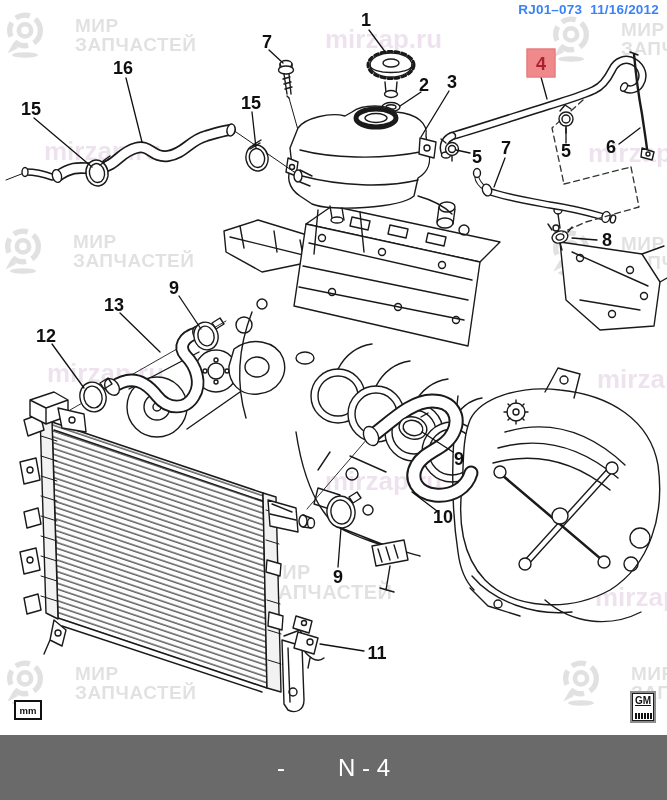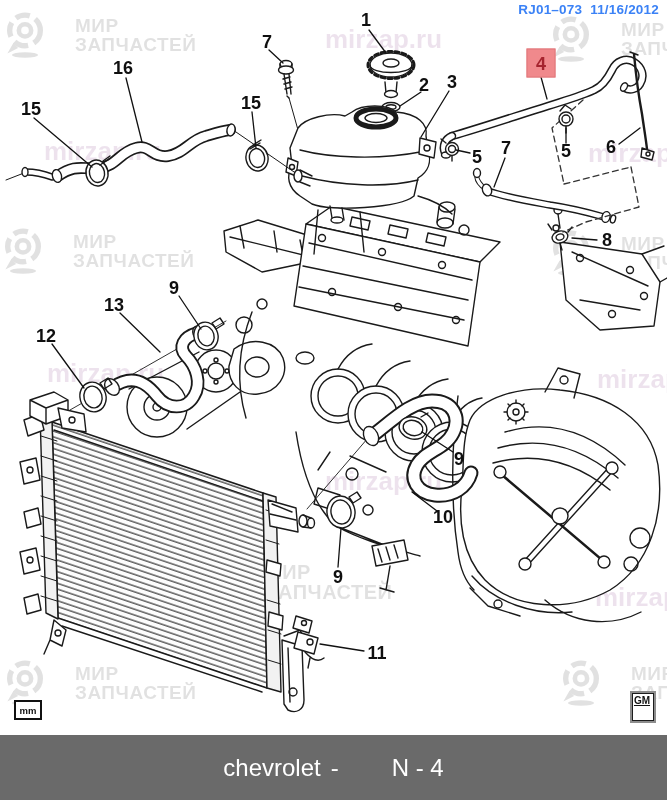--- a/index.html
+++ b/index.html
@@ -25,21 +25,21 @@
   .callout.hl{width:27px;height:27px;display:flex;align-items:center;justify-content:center;
               background:#f0898c;border:1px solid #e0777b;color:#a6242e;}
   
   .mm-box{position:absolute;left:14px;top:700px;width:24px;height:16px;border:2px solid #111;
           display:flex;align-items:center;justify-content:center;
           font:700 9.5px "Liberation Sans",sans-serif;color:#111;background:#fff;z-index:25;text-align:right;}
   
   .gm{position:absolute;left:630px;top:691px;width:26px;height:32px;background:#8d8d8d;
       padding:2px;box-sizing:border-box;z-index:25;}
   .gm-inner{background:#fff;border:1px solid #1c1c1c;height:100%;box-sizing:border-box;
-            display:flex;flex-direction:row;}
+            display:flex;flex-direction:column;}
   .gm-label{flex:1;text-align:center;font:700 10px "Liberation Sans",sans-serif;
             text-decoration:underline;color:#111;line-height:14px;}
   .gm-bar{height:6px;margin:0 1px 1px 1px;background:#111;
           background-image:repeating-linear-gradient(90deg,#fff 0 1px,#111 1px 3px);}
   
   .footer{position:absolute;left:0;top:735px;width:667px;height:65px;background:#6a6a6a;
           display:flex;align-items:center;justify-content:center;z-index:20;
           font:400 24px "Liberation Sans",sans-serif;color:#fff;}
   .footer span{margin:0 5px;}
   .footer .sheet{margin-left:48px;}
@@ -460,21 +460,20 @@
   <div class="mm-box">mm</div>
 
   <div class="gm">
     <div class="gm-inner">
       <div class="gm-label">GM</div>
       <div class="gm-bar"></div>
     </div>
   </div>
 
   <div class="footer">
-    <span>chevrolet</span>
     <span>-</span>
     <span class="sheet">N - 4</span>
   </div>
 
   <div class="wm footer-wm" style="left:6px;top:744px">
     <svg class="logo" style="width:40px;height:44px">
         <use href="#wm-logo"></use>
       </svg>
   </div>
   <div class="wm footer-wm" style="left:200px;top:754px">

